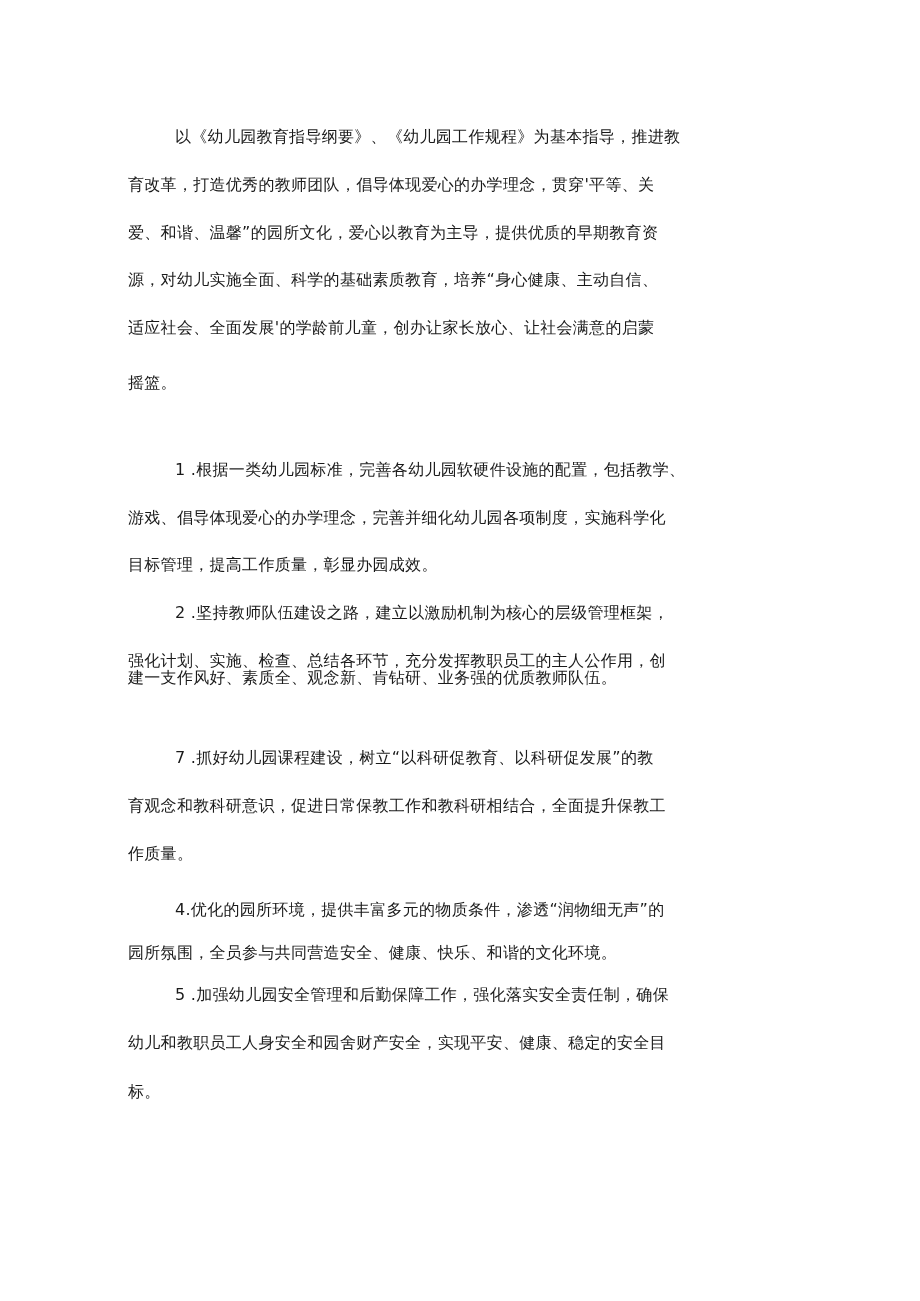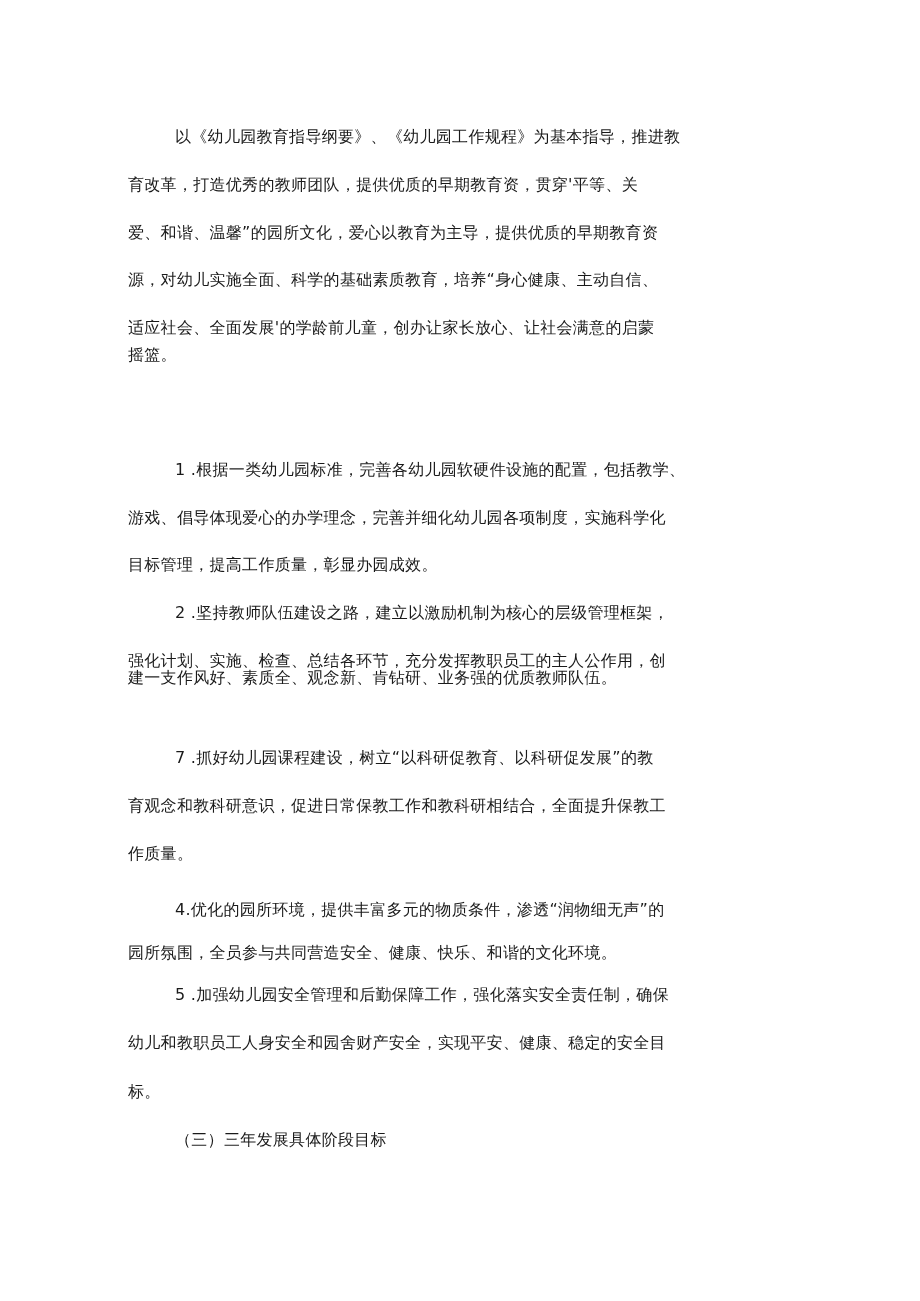--- a/index.html
+++ b/index.html
@@ -36,25 +36,25 @@
       left: 175px;
     }
   </style>
 </head>
 <body>
 
 <div class="page">
 
   <div>
     <div class="line indent" style="top:124px">以《幼儿园教育指导纲要》、《幼儿园工作规程》为基本指导，推进教</div>
-    <div class="line" style="top:172px">育改革，打造优秀的教师团队，提供优质的早期教育资，贯穿'平等、关</div>
+    <div class="line" style="top:172px">育改革，打造优秀的教师团队，倡导体现爱心的办学理念，贯穿'平等、关</div>
     <div class="line" style="top:220px">爱、和谐、温馨”的园所文化，爱心以教育为主导，提供优质的早期教育资</div>
     <div class="line" style="top:267px">源，对幼儿实施全面、科学的基础素质教育，培养“身心健康、主动自信、</div>
     <div class="line" style="top:315px">适应社会、全面发展'的学龄前儿童，创办让家长放心、让社会满意的启蒙</div>
-    <div class="line" style="top:342px">摇篮。</div>
+    <div class="line" style="top:370px">摇篮。</div>
   </div>
 
 
   <div>
     <div class="line indent" style="top:457px">1  .根据一类幼儿园标准，完善各幼儿园软硬件设施的配置，包括教学、</div>
     <div class="line" style="top:505px">游戏、倡导体现爱心的办学理念，完善并细化幼儿园各项制度，实施科学化</div>
     <div class="line" style="top:552px">目标管理，提高工作质量，彰显办园成效。</div>
   </div>
 
   <div>
@@ -73,15 +73,14 @@
     <div class="line indent" style="top:897px">4.优化的园所环境，提供丰富多元的物质条件，渗透“润物细无声”的</div>
     <div class="line" style="top:940px">园所氛围，全员参与共同营造安全、健康、快乐、和谐的文化环境。</div>
   </div>
 
   <div>
     <div class="line indent" style="top:982px">5  .加强幼儿园安全管理和后勤保障工作，强化落实安全责任制，确保</div>
     <div class="line" style="top:1030px">幼儿和教职员工人身安全和园舍财产安全，实现平安、健康、稳定的安全目</div>
     <div class="line" style="top:1079px">标。</div>
   </div>
 
-  <div class="line indent" style="top:1127px">（三）三年发展具体阶段目标</div>
 
 </div>
 
 </body></html>

